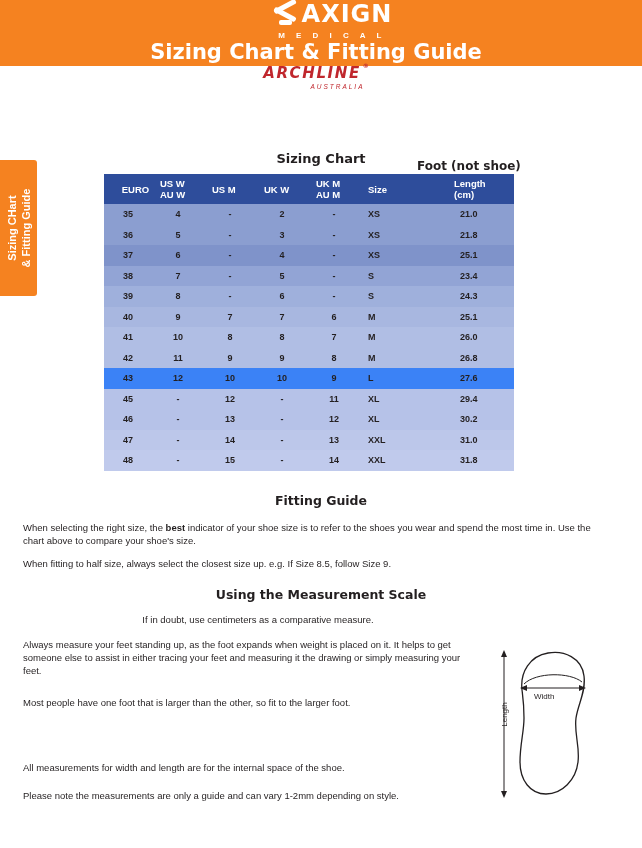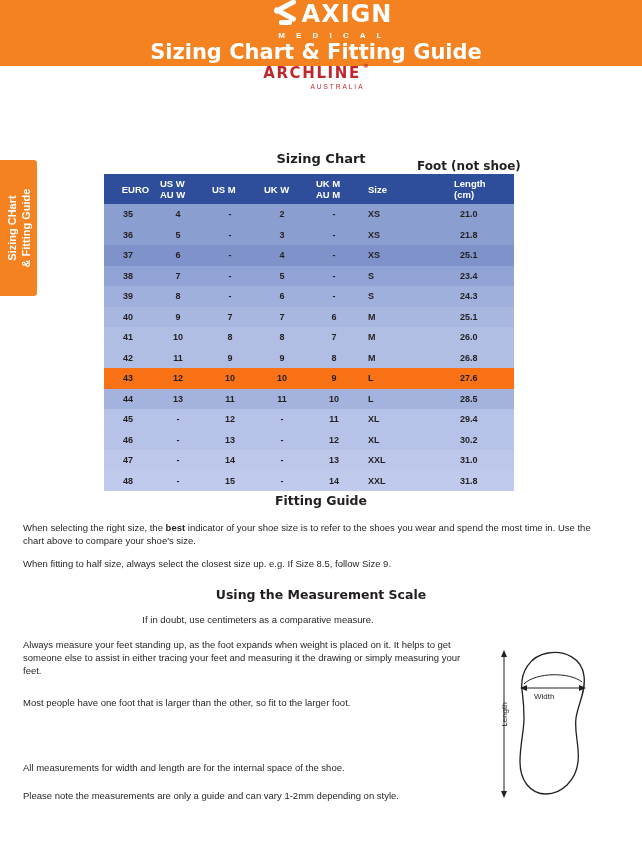--- a/index.html
+++ b/index.html
@@ -70,20 +70,21 @@
     color: #ffffff;
     font-size: 21px;
     font-weight: bold;
     font-family: "DejaVu Sans", sans-serif;
     padding-right: 10px;
   }
   .archline-block {
     width: 135px;
     text-align: center;
     padding-right: 18px;
+    font-style: italic;
   }
   .archline-main {
     color: #c0272d;
     font-size: 15px;
     font-weight: bold;
     letter-spacing: 1.6px;
     font-family: "DejaVu Sans", sans-serif;
     position: relative;
     display: inline-block;
   }
@@ -171,21 +172,21 @@
     text-align: center;
     border: none;
   }
   table.sizing td.first { text-align: center; }
   table.sizing tr.r-a td { background: #8b9ed0; }
   table.sizing tr.r-b td { background: #7f93ca; }
   table.sizing tr.r-c td { background: #92a4d5; }
   table.sizing tr.r-d td { background: #9fb0dc; }
   table.sizing tr.r-e td { background: #a8b7e0; }
   table.sizing tr.r-f td { background: #b0bee4; }
-  table.sizing tr.r-g td { background: #f97316; }
+  table.sizing tr.r-g td { background: #3b82f6; }
   table.sizing tr.r-h td { background: #a3b3de; }
   table.sizing tr.r-i td { background: #b6c2e8; }
   table.sizing tr.r-j td { background: #bcc7ea; }
   table.sizing tr.r-k td { background: #c0caec; }
 
   
   .c0 { width: 48px; }
   .c1 { width: 52px; }
   .c2 { width: 52px; }
   .c3 { width: 52px; }
@@ -380,29 +381,20 @@
     </tr>
     <tr class="r-g">
       <td class="first">43</td>
       <td>12</td>
       <td>10</td>
       <td>10</td>
       <td>9</td>
       <td class="size-col">L</td>
       <td class="len-col">27.6</td>
     </tr>
-    <tr class="r-h">
-      <td class="first">44</td>
-      <td>13</td>
-      <td>11</td>
-      <td>11</td>
-      <td>10</td>
-      <td class="size-col">L</td>
-      <td class="len-col">28.5</td>
-    </tr>
     <tr class="r-i">
       <td class="first">45</td>
       <td>-</td>
       <td>12</td>
       <td>-</td>
       <td>11</td>
       <td class="size-col">XL</td>
       <td class="len-col">29.4</td>
     </tr>
     <tr class="r-i">

